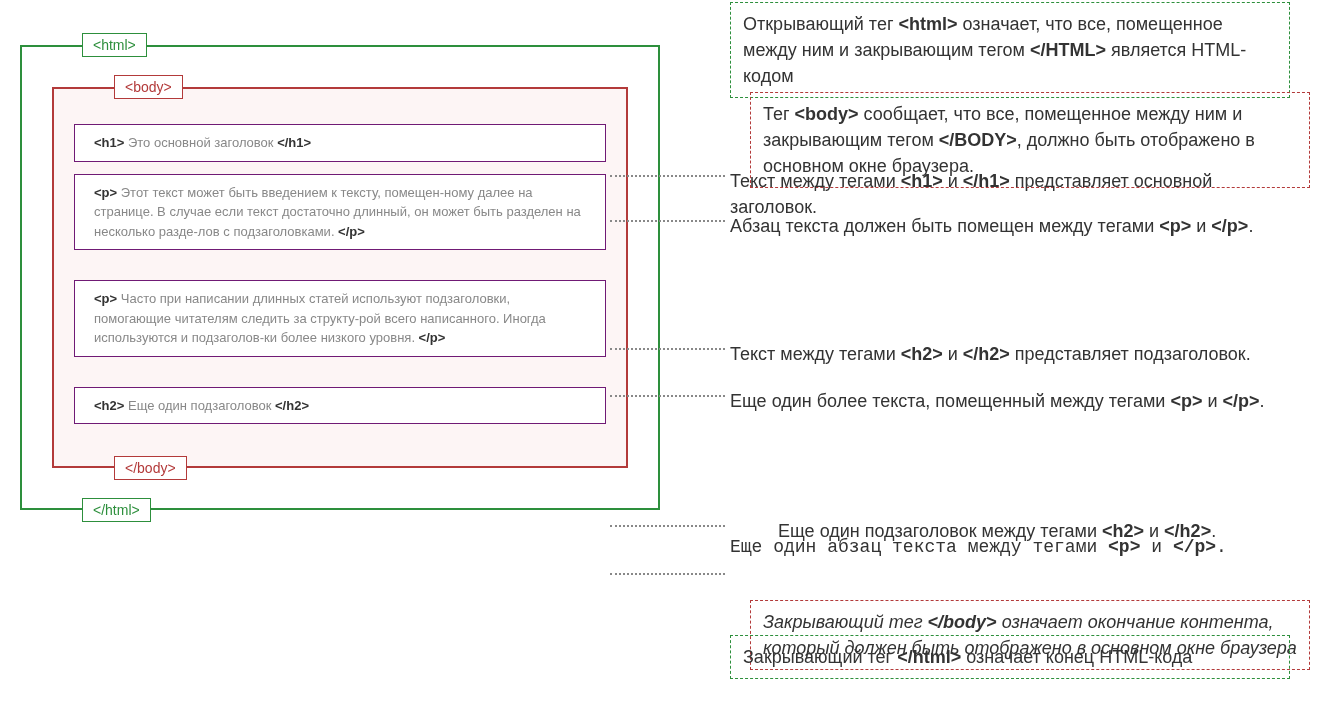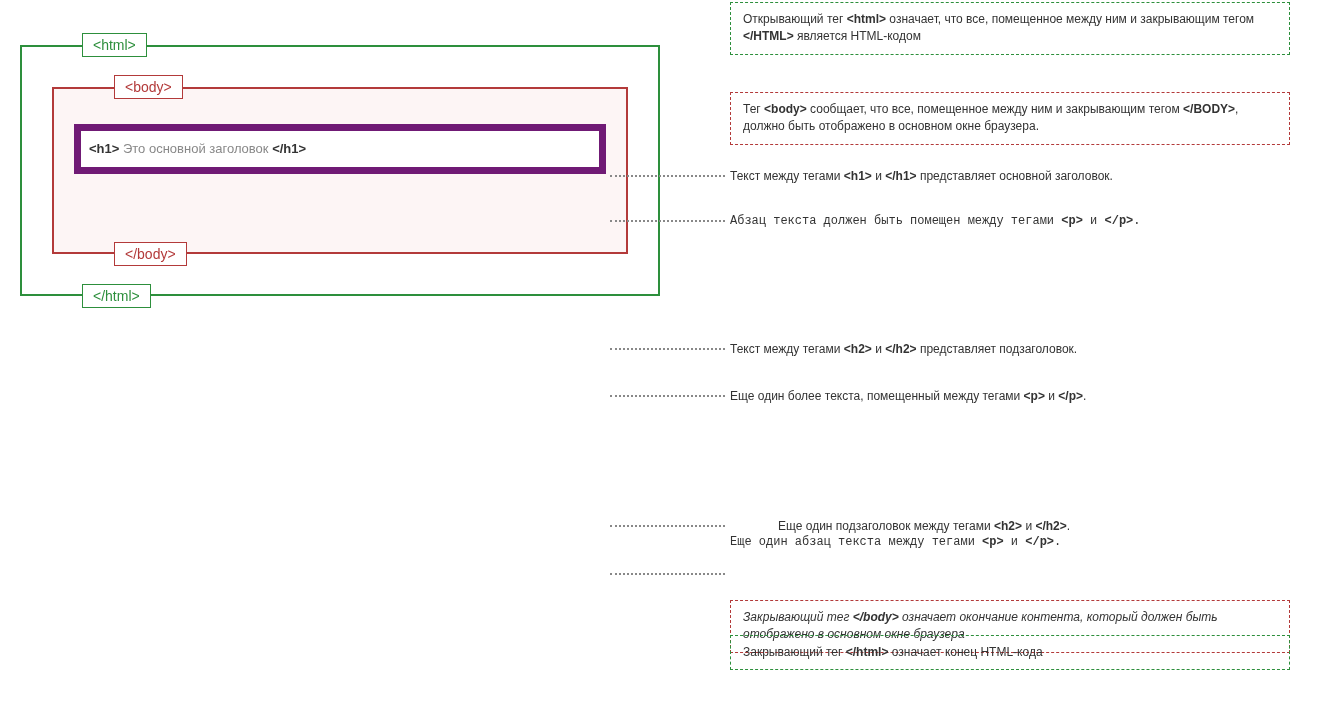--- a/index.html
+++ b/index.html
@@ -44,42 +44,42 @@
     padding: 3px 10px;
     font-size: 14px;
     left: 60px;
   }
   .tag-label.green { border-color: #2d8f3c; color: #2d8f3c; }
   .tag-label.red   { border-color: #b33a3a; color: #b33a3a; }
   .tag-label.top { top: -14px; }
   .tag-label.bottom { bottom: -14px; }
 
   .content-box {
-    border: 7px solid #701a75;
+    border: 1px solid #701a75;
     background: #fff;
-    padding: 8px 8px;
+    padding: 8px 19px;
     margin-bottom: 12px;
     line-height: 1.5;
     color: #888;
   }
   .content-box .tagname { color: #333; font-weight: bold; }
   .spacer { height: 18px; }
 
   
   .annot {
     border: 1px dashed;
     padding: 8px 12px;
-    font-size: 12px;
+    font-size: 18px;
     line-height: 1.45;
     position: absolute;
     width: 560px;
   }
   .annot .tagname { font-weight: bold; }
   .annot.green { border-color: #2d8f3c; }
-  .annot.red   { border-color: #b33a3a; }
+  .annot.red   { border-color: #b33a3a; margin-left: 20px; }
   .annot.plain { border: none; padding: 2px 0; }
 
   .dots {
     position: absolute;
     border-top: 2px dotted #888;
     height: 0;
   }
 </style>
 </head>
 <body>
@@ -89,22 +89,31 @@
     <div class="tag-label green top">&lt;html&gt;</div>
     <div class="tag-label green bottom">&lt;/html&gt;</div>
 
     <div class="frame-body">
       <div class="tag-label red top">&lt;body&gt;</div>
       <div class="tag-label red bottom">&lt;/body&gt;</div>
 
       <div class="content-box">
         <span class="tagname">&lt;h1&gt;</span><span> Это  основной  заголовок </span><span class="tagname">&lt;/h1&gt;</span>
       </div>
+      <div class="content-box">
+        <span class="tagname">&lt;p&gt;</span><span> Этот  текст  может  быть  введением к  тексту, помещен-ному  далее  на  странице.  В  случае  если  текст  достаточно длинный,  он  может  быть  разделен  на  несколько  разде-лов с  подзаголовками. </span><span class="tagname">&lt;/p&gt;</span>
+      </div>
       <div class="spacer"></div>
+      <div class="content-box">
+        <span class="tagname">&lt;p&gt;</span><span> Часто  при  написании  длинных  статей  используют подзаголовки,  помогающие  читателям  следить  за структу-рой  всего  написанного.  Иногда  используются и подзаголов-ки более  низкого  уровня. </span><span class="tagname">&lt;/p&gt;</span>
+      </div>
       <div class="spacer"></div>
+      <div class="content-box">
+        <span class="tagname">&lt;h2&gt;</span><span> Еще  один  подзаголовок </span><span class="tagname">&lt;/h2&gt;</span>
+      </div>
     </div>
   </div>
 </div>
 
 <div class="dots" style="left:610px; width:115px; top:175px;"></div>
 <div class="dots" style="left:610px; width:115px; top:220px;"></div>
 <div class="dots" style="left:610px; width:115px; top:348px;"></div>
 <div class="dots" style="left:610px; width:115px; top:395px;"></div>
 <div class="dots" style="left:610px; width:115px; top:525px;"></div>
 <div class="dots" style="left:610px; width:115px; top:573px;"></div>
@@ -112,21 +121,21 @@
 <div class="right-col">
   <div class="annot green" style="top:2px;">
     <span>Открывающий тег </span><span class="tagname">&lt;html&gt;</span><span> означает, что все, помещенное между ним и закрывающим тегом </span><span class="tagname">&lt;/HTML&gt;</span><span> является HTML-кодом</span>
   </div>
   <div class="annot red" style="top:92px;">
     <span>Тег </span><span class="tagname">&lt;body&gt;</span><span> сообщает, что все, помещенное между ним и закрывающим тегом </span><span class="tagname">&lt;/BODY&gt;</span><span>, должно быть отображено в основном окне браузера.</span>
   </div>
   <div class="annot plain" style="top:166px;">
     <span>Текст между тегами </span><span class="tagname">&lt;h1&gt;</span><span> и </span><span class="tagname">&lt;/h1&gt;</span><span> представляет основной заголовок.</span>
   </div>
-  <div class="annot plain" style="top:211px;font-family:Liberation Mono, monospace;">
+  <div class="annot plain" style="top:211px;">
     <span>Абзац текста должен быть помещен между тегами </span><span class="tagname">&lt;p&gt;</span><span> и </span><span class="tagname">&lt;/p&gt;</span><span>.</span>
   </div>
   <div class="annot plain" style="top:339px;">
     <span>Текст между тегами </span><span class="tagname">&lt;h2&gt;</span><span> и </span><span class="tagname">&lt;/h2&gt;</span><span> представляет подзаголовок.</span>
   </div>
   <div class="annot plain" style="top:386px;">
     <span>Еще один более текста, помещенный между тегами </span><span class="tagname">&lt;p&gt;</span><span> и </span><span class="tagname">&lt;/p&gt;</span><span>.</span>
   </div>
   <div class="annot plain" style="top:516px;margin-left:48px;">
     <span>Еще один подзаголовок между тегами </span><span class="tagname">&lt;h2&gt;</span><span> и </span><span class="tagname">&lt;/h2&gt;</span><span>.</span>

